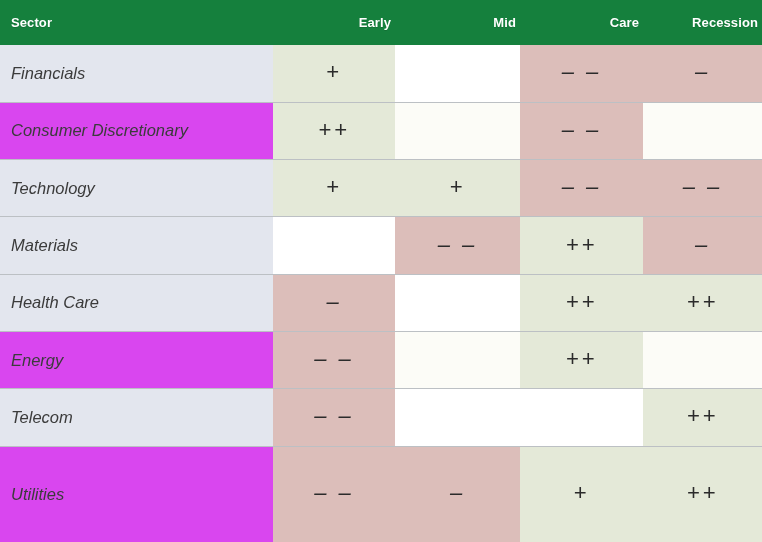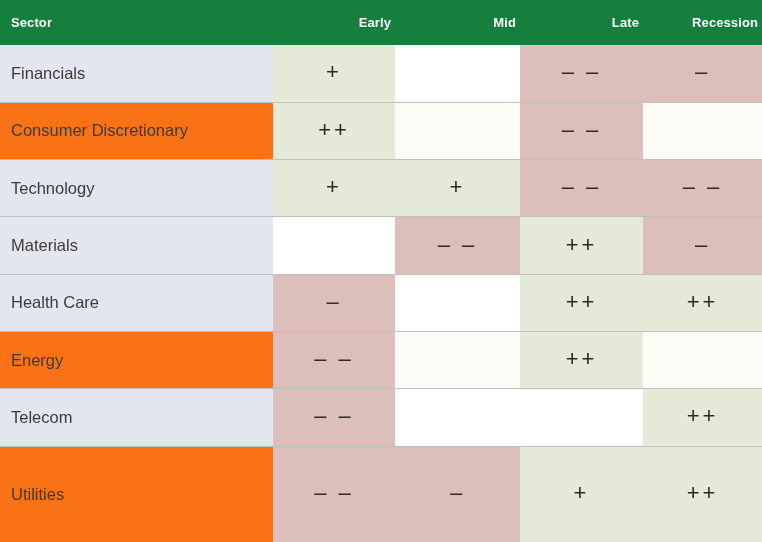--- a/index.html
+++ b/index.html
@@ -56,20 +56,21 @@
   }
   tbody tr.tall {
     height: 77px;
   }
 
   tbody td {
     padding: 0;
     vertical-align: middle;
     border-top: 1px solid #BCC0C4;
     background: #FFFFFF;
+    font-style: italic;
   }
   tbody tr:first-child td {
     border-top: none;
   }
 
   td.label {
     text-align: left;
     padding-left: 11px;
     font-size: 16.5px;
     color: #3B3B3B;
@@ -83,21 +84,21 @@
     font-weight: 400;
   }
   td.val .mark {
     display: inline-block;
     letter-spacing: 3px;
     transform: translateY(-1px);
   }
 
   
   tr.odd  td.label { background: #E3E6EE; }
-  tr.even td.label { background: #f97316; }
+  tr.even td.label { background: #d946ef; }
 
   td.pos     { background: #E4E9D8; }
   td.neg     { background: #DCBEBA; }
   td.neutral { background: #FFFFFF; }
 
   
   tr.even td.neutral { background: #FCFCF7; }
 </style>
 </head>
 <body>
@@ -109,21 +110,21 @@
     <col class="c-mid">
     <col class="c-late">
     <col class="c-recession">
   </colgroup>
 
   <thead>
     <tr>
       <th class="h-sector">Sector</th>
       <th class="h-phase">Early</th>
       <th class="h-phase">Mid</th>
-      <th class="h-phase">Late</th>
+      <th class="h-phase">Care</th>
       <th class="h-phase">Recession</th>
     </tr>
   </thead>
 
   <tbody id="table-body">
       <tr class="odd">
         <td class="label">Financials</td>
         <td class="val pos"><span class="mark">+</span></td>
         <td class="val neutral"><span class="mark"></span></td>
         <td class="val neg"><span class="mark">– –</span></td>

